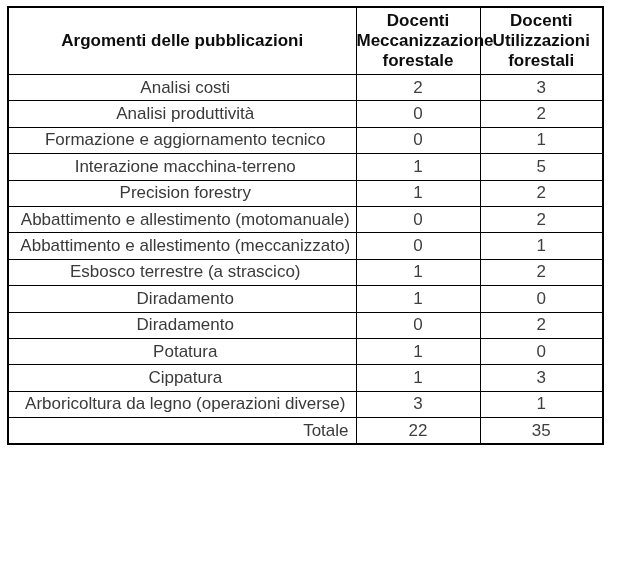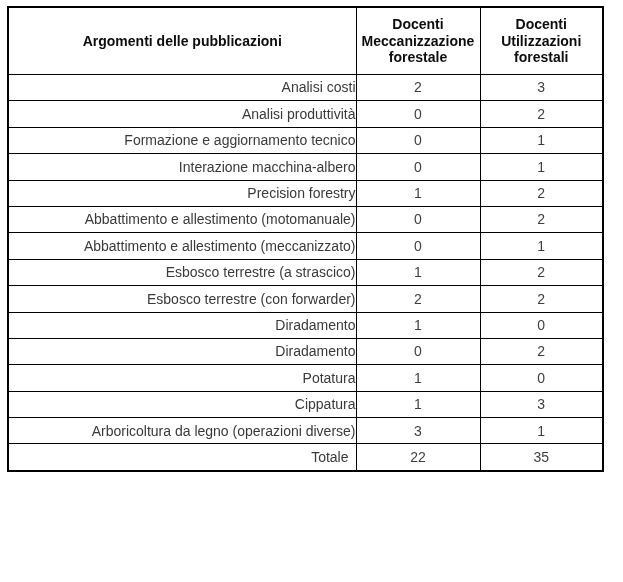--- a/index.html
+++ b/index.html
@@ -33,21 +33,21 @@
     background: #ffffff;
   }
   table.pubtable col.c-topic  { width: 348px; }
   table.pubtable col.c-mecc   { width: 124px; }
   table.pubtable col.c-util   { width: 123px; }
 
   table.pubtable th,
   table.pubtable td {
     border: 1px solid #000000;
     padding: 0;
-    font-size: 14px;
+    font-size: 17px;
     line-height: 1.18;
     vertical-align: middle;
   }
 
   
   table.pubtable {
     border: 2px solid #000000;
   }
 
   thead th {
@@ -63,21 +63,21 @@
     margin-top: 36px;
   }
   thead th .hline { display: block; }
 
   tbody td {
     height: 25.4px;
     color: #3a3a3a;
     font-size: 13.5px;
   }
   tbody td.topic {
-    text-align: right;
+    text-align: center;
     padding-left: 6px;
     white-space: nowrap;
   }
   tbody td.num {
     text-align: center;
     color: #3f3f3f;
   }
   tbody tr.total-row td.topic {
     text-align: right;
     padding-right: 7px;
@@ -125,47 +125,42 @@
           <td class="topic">Analisi produttività</td>
           <td class="num">0</td>
           <td class="num">2</td>
         </tr>
         <tr>
           <td class="topic">Formazione e aggiornamento tecnico</td>
           <td class="num">0</td>
           <td class="num">1</td>
         </tr>
         <tr>
-          <td class="topic">Interazione macchina-albero</td>
-          <td class="num">0</td>
+          <td class="topic">Interazione macchina-terreno</td>
           <td class="num">1</td>
+          <td class="num">5</td>
         </tr>
         <tr>
           <td class="topic">Precision forestry</td>
           <td class="num">1</td>
           <td class="num">2</td>
         </tr>
         <tr>
           <td class="topic">Abbattimento e allestimento (motomanuale)</td>
           <td class="num">0</td>
           <td class="num">2</td>
         </tr>
         <tr>
           <td class="topic">Abbattimento e allestimento (meccanizzato)</td>
           <td class="num">0</td>
           <td class="num">1</td>
         </tr>
         <tr>
           <td class="topic">Esbosco terrestre (a strascico)</td>
           <td class="num">1</td>
-          <td class="num">2</td>
-        </tr>
-        <tr>
-          <td class="topic">Esbosco terrestre (con forwarder)</td>
-          <td class="num">2</td>
           <td class="num">2</td>
         </tr>
         <tr>
           <td class="topic">Diradamento</td>
           <td class="num">1</td>
           <td class="num">0</td>
         </tr>
         <tr>
           <td class="topic">Diradamento</td>
           <td class="num">0</td>

